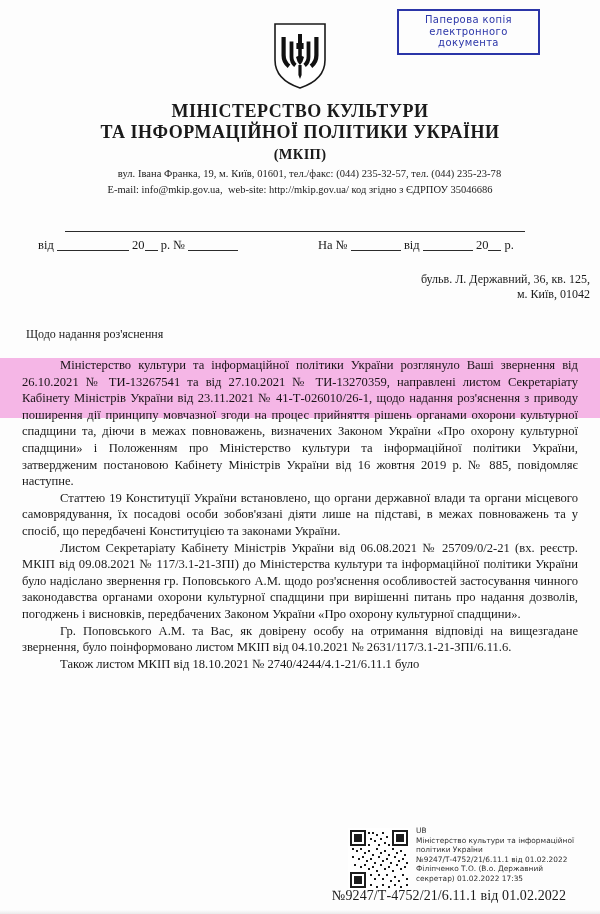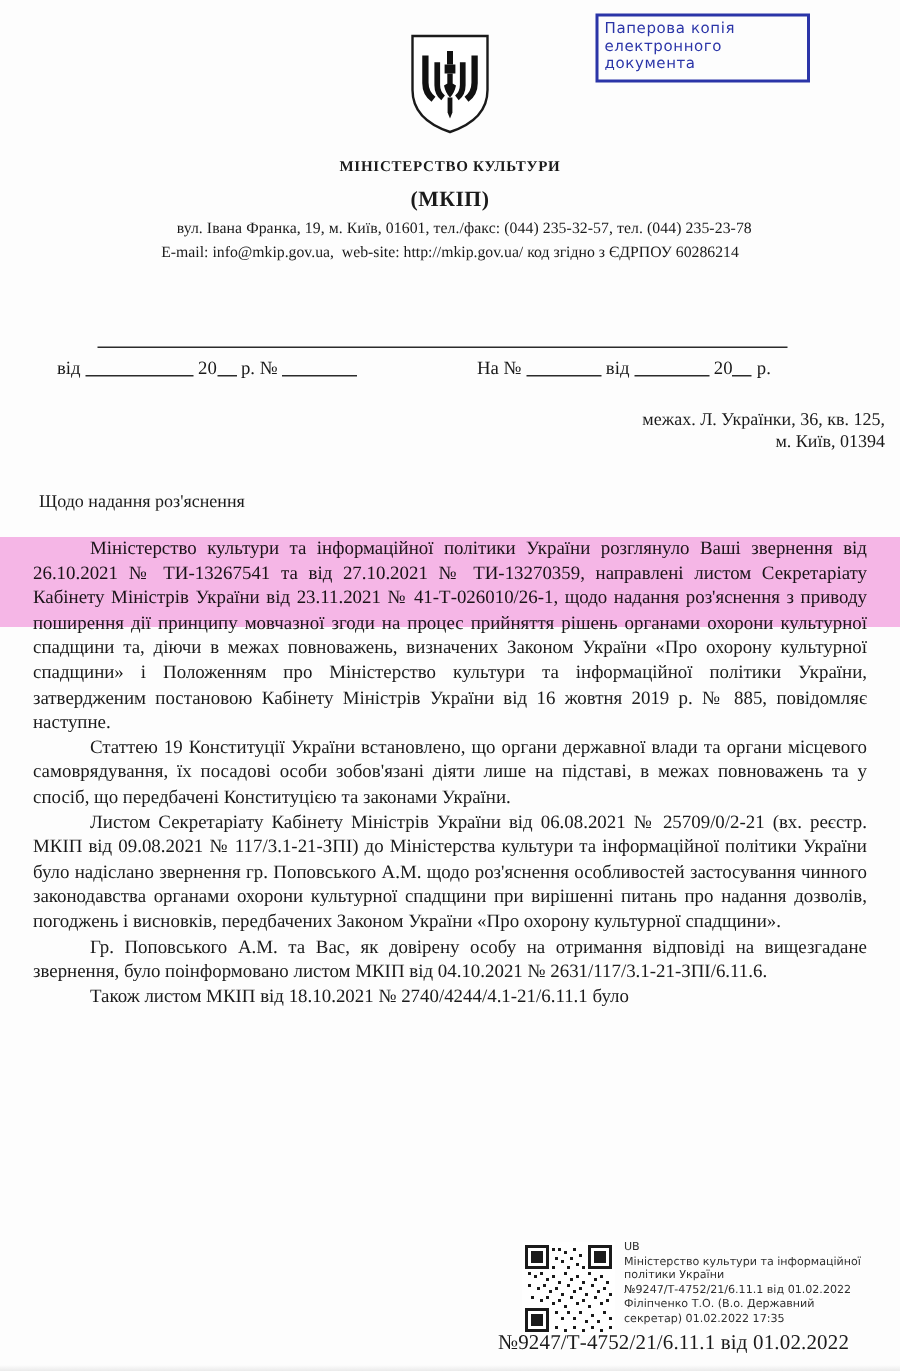--- a/index.html
+++ b/index.html
@@ -18,21 +18,21 @@
   }
 
   
   .copy-stamp {
     position: absolute;
     top: 9px;
     left: 397px;
     width: 131px;
     border: 2px solid #2b35a8;
     padding: 3px 4px 4px 4px;
-    text-align: left;
+    text-align: center;
     color: #2b35a8;
     font-family: "DejaVu Sans", "Liberation Sans", sans-serif;
     font-size: 10px;
     line-height: 11.5px;
     letter-spacing: 0.4px;
     background: transparent;
   }
 
   
   .emblem {
@@ -46,21 +46,21 @@
   
   .letterhead {
     position: absolute;
     top: 101px;
     left: 0;
     width: 600px;
     text-align: center;
   }
   .lh-line1, .lh-line2 {
     font-weight: bold;
-    font-size: 10px;
+    font-size: 18px;
     letter-spacing: 0.5px;
     line-height: 21px;
   }
   .lh-abbr {
     font-weight: bold;
     font-size: 14.5px;
     line-height: 22px;
     letter-spacing: 0.3px;
   }
   .lh-addr {
@@ -241,28 +241,29 @@
 
       <path d="M42.3 15 h4.2 v18.5 q0 7.8 -6.2 12.4 l-2.6 -3.4 q4.6 -3.5 4.6 -9.5 z"></path>
 
       <path d="M15 30 h26 v3.4 h-26 z" opacity="0"></path>
     </g>
   </svg>
 </div>
 
 <div class="letterhead">
   <div class="lh-line1">МІНІСТЕРСТВО КУЛЬТУРИ</div>
+  <div class="lh-line2">ТА ІНФОРМАЦІЙНОЇ ПОЛІТИКИ УКРАЇНИ</div>
   <div class="lh-abbr">(МКІП)</div>
   <div class="lh-addr">вул. Івана Франка, 19, м. Київ, 01601, тел./факс: (044) 235-32-57, тел. (044) 235-23-78</div>
   <div class="lh-mail">
     <span>E-mail:</span>
     <span class="u">info@mkip.gov.ua,</span>
     &nbsp;<span>web-site:</span>
     <span>http://mkip.gov.ua/</span>
-    <span>код згідно з ЄДРПОУ 60286214</span>
+    <span>код згідно з ЄДРПОУ 35046686</span>
   </div>
 </div>
 
 <div class="ref-rule"></div>
 <div class="ref-row">
   <span class="ref-left">
     <span>від</span>
     <span class="blank b-long"></span>
     <span>20</span><span class="blank b-short"></span>
     <span>р. №</span>
@@ -272,22 +273,22 @@
     <span>На №</span>
     <span class="blank b-mid"></span>
     <span>від</span>
     <span class="blank b-mid"></span>
     <span>20</span><span class="blank b-short"></span>
     <span>р.</span>
   </span>
 </div>
 
 <div class="addressee">
-  <div class="street">межах. Л. Українки, 36, кв. 125,</div>
-  <div class="city">м. Київ, 01394</div>
+  <div class="street">бульв. Л. Державний, 36, кв. 125,</div>
+  <div class="city">м. Київ, 01042</div>
 </div>
 
 <div class="subject">Щодо надання роз'яснення</div>
 
 <div class="body-block">
   <p class="para">Міністерство культури та інформаційної політики України розглянуло Ваші звернення від 26.10.2021 № ТИ-13267541 та від 27.10.2021 № ТИ-13270359, направлені листом Секретаріату Кабінету Міністрів України від 23.11.2021 № 41-Т-026010/26-1, щодо надання роз'яснення з приводу поширення дії принципу мовчазної згоди на процес прийняття рішень органами охорони культурної спадщини та, діючи в межах повноважень, визначених Законом України «Про охорону культурної спадщини» і Положенням про Міністерство культури та інформаційної політики України, затвердженим постановою Кабінету Міністрів України від 16 жовтня 2019 р. № 885, повідомляє наступне.</p>
   <p class="para">Статтею 19 Конституції України встановлено, що органи державної влади та органи місцевого самоврядування, їх посадові особи зобов'язані діяти лише на підставі, в межах повноважень та у спосіб, що передбачені Конституцією та законами України.</p>
   <p class="para">Листом Секретаріату Кабінету Міністрів України від 06.08.2021 № 25709/0/2-21 (вх. реєстр. МКІП від 09.08.2021 № 117/3.1-21-ЗПІ) до Міністерства культури та інформаційної політики України було надіслано звернення гр. Поповського А.М. щодо роз'яснення особливостей застосування чинного законодавства органами охорони культурної спадщини при вирішенні питань про надання дозволів, погоджень і висновків, передбачених Законом України «Про охорону культурної спадщини».</p>
   <p class="para">Гр. Поповського А.М. та Вас, як довірену особу на отримання відповіді на вищезгадане звернення, було поінформовано листом МКІП від 04.10.2021 № 2631/117/3.1-21-ЗПІ/6.11.6.</p>
   <p class="para">Також листом МКІП від 18.10.2021 № 2740/4244/4.1-21/6.11.1 було</p>

